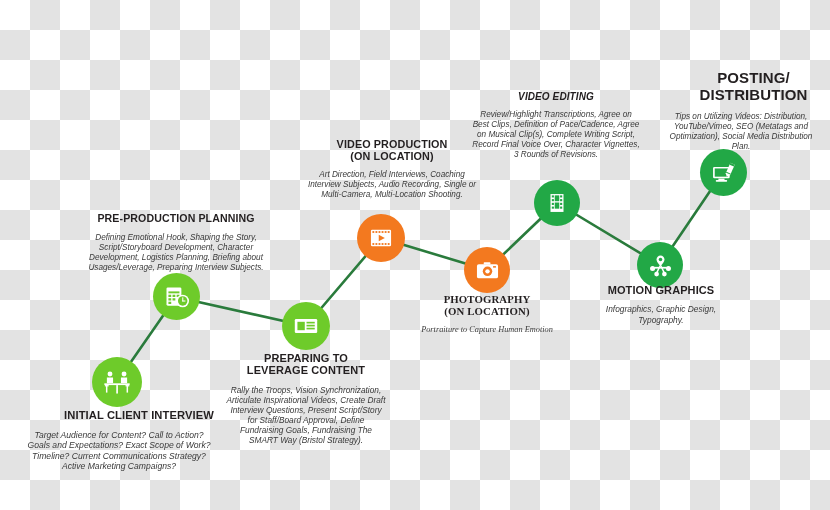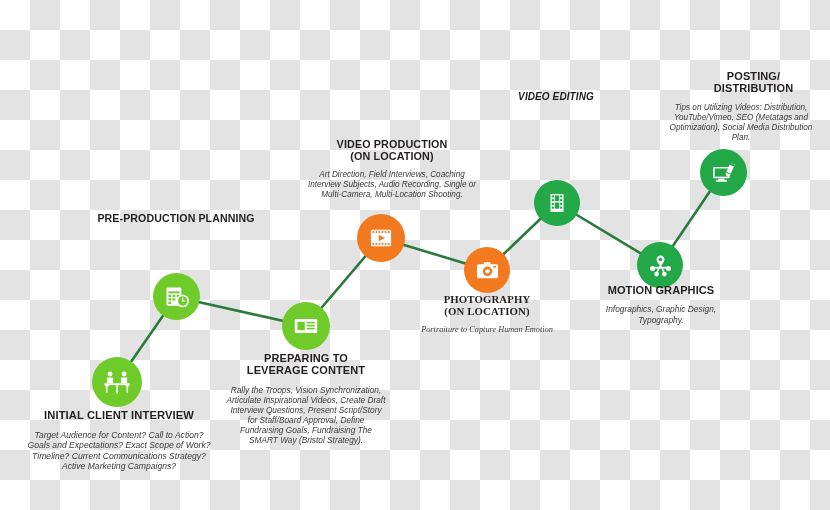--- a/index.html
+++ b/index.html
@@ -80,21 +80,21 @@
           <rect x="15.2" y="19.3" width="1.8" height="9"></rect>
           <rect x="4.2" y="19.3" width="1.6" height="8"></rect>
           <rect x="26.2" y="19.3" width="1.6" height="8"></rect>
           <rect x="3.1" y="19.3" width="4" height="1.4"></rect>
           <rect x="25.1" y="19.3" width="4" height="1.4"></rect>
         </g>
       </svg>
     </span>
   </div>
   <div class="label-block" style="left:24px; top:409px; width:190px;">
-    <div class="lbl-title" style="font-size:11.2px;">INITIAL CLIENT INTERVIEW</div>
+    <div class="lbl-title" style="font-size:11.2px;text-align:right;">INITIAL CLIENT INTERVIEW</div>
     <div class="lbl-desc" style="font-size:8.6px;">Target Audience for Content? Call to Action? Goals and Expectations? Exact Scope of Work? Timeline? Current Communications Strategy? Active Marketing Campaigns?</div>
   </div>
 
   <div class="node" style="left:153px; top:273px; width:47px; height:47px; background:#6ecb2a;">
     <span>
       <svg width="28" height="28" viewBox="0 0 32 32">
         <g fill="#ffffff">
           <rect x="4" y="5" width="17" height="21" rx="1.6"></rect>
           <rect x="6.2" y="9.6" width="12.6" height="2.2" fill="#6ecb2a"></rect>
           <rect x="6.2" y="13.4" width="3.2" height="2.6" fill="#6ecb2a"></rect>
@@ -106,20 +106,21 @@
           <circle cx="22.5" cy="20.5" r="7.2"></circle>
           <circle cx="22.5" cy="20.5" r="5.4" fill="#6ecb2a"></circle>
           <rect x="22" y="16.4" width="1.2" height="4.6" fill="#ffffff"></rect>
           <rect x="22" y="20" width="3.6" height="1.2" fill="#ffffff"></rect>
         </g>
       </svg>
     </span>
   </div>
   <div class="label-block" style="left:73px; top:213px; width:206px;">
     <div class="lbl-title" style="font-size:10.6px;">PRE-PRODUCTION PLANNING</div>
+    <div class="lbl-desc" style="font-size:8.2px;">Defining Emotional Hook, Shaping the Story, Script/Storyboard Development, Character Development, Logistics Planning, Briefing about Usages/Leverage, Preparing Interview Subjects.</div>
   </div>
 
   <div class="node" style="left:282px; top:302px; width:48px; height:48px; background:#6ecb2a;">
     <span>
       <svg width="28" height="28" viewBox="0 0 32 32">
         <g>
           <rect x="3.2" y="8" width="25.6" height="16" rx="1.5" fill="#ffffff"></rect>
           <rect x="6.2" y="11.2" width="8.4" height="9.6" fill="#6ecb2a"></rect>
           <rect x="16.6" y="11.2" width="9.4" height="1.9" fill="#6ecb2a"></rect>
           <rect x="16.6" y="14.6" width="9.4" height="1.9" fill="#6ecb2a"></rect>
@@ -199,20 +200,21 @@
             <rect x="19.8" y="20.4" width="2.6" height="2.6"></rect>
             <rect x="13.2" y="6.6" width="5.6" height="7.2"></rect>
             <rect x="13.2" y="15.4" width="5.6" height="7.6"></rect>
           </g>
         </g>
       </svg>
     </span>
   </div>
   <div class="label-block" style="left:472px; top:91px; width:168px;">
     <div class="lbl-title" style="font-size:10px;font-style:italic;">VIDEO EDITING</div>
+    <div class="lbl-desc" style="font-size:8.2px;">Review/Highlight Transcriptions, Agree on Best Clips, Definition of Pace/Cadence, Agree on Musical Clip(s), Complete Writing Script, Record Final Voice Over, Character Vignettes, 3 Rounds of Revisions.</div>
   </div>
 
   <div class="node" style="left:637px; top:242px; width:46px; height:46px; background:#22a846;">
     <span>
       <svg width="27" height="27" viewBox="0 0 32 32">
         <g fill="#ffffff">
           <path d="M16 4.2c-2.6 0-4.7 2.1-4.7 4.7 0 3.4 4.7 7.6 4.7 7.6s4.7-4.2 4.7-7.6c0-2.6-2.1-4.7-4.7-4.7z"></path>
           <circle cx="16" cy="8.8" r="2.1" fill="#22a846"></circle>
           <circle cx="6.6" cy="19.6" r="3"></circle>
           <circle cx="25.4" cy="19.6" r="3"></circle>
@@ -241,18 +243,18 @@
           <g transform="rotate(24 21 14)">
             <polygon points="19.2,4.2 24.6,4.2 24.6,17.4 21.9,20.6 19.2,17.4" fill="#ffffff"></polygon>
             <rect x="19.2" y="4.2" width="5.4" height="2.4" fill="#22a846"></rect>
             <rect x="19.2" y="15.4" width="5.4" height="1.2" fill="#22a846"></rect>
           </g>
         </g>
       </svg>
     </span>
   </div>
   <div class="label-block" style="left:660px; top:70px; width:162px;">
-    <div class="lbl-title" style="font-size:11px;margin-left:25px;">POSTING/
+    <div class="lbl-title" style="font-size:15px;margin-left:25px;">POSTING/
 DISTRIBUTION</div>
     <div class="lbl-desc" style="font-size:8.2px;">Tips on Utilizing Videos: Distribution, YouTube/Vimeo, SEO (Metatags and Optimization), Social Media Distribution Plan.</div>
   </div>
 
 </div>
 
 </body></html>

